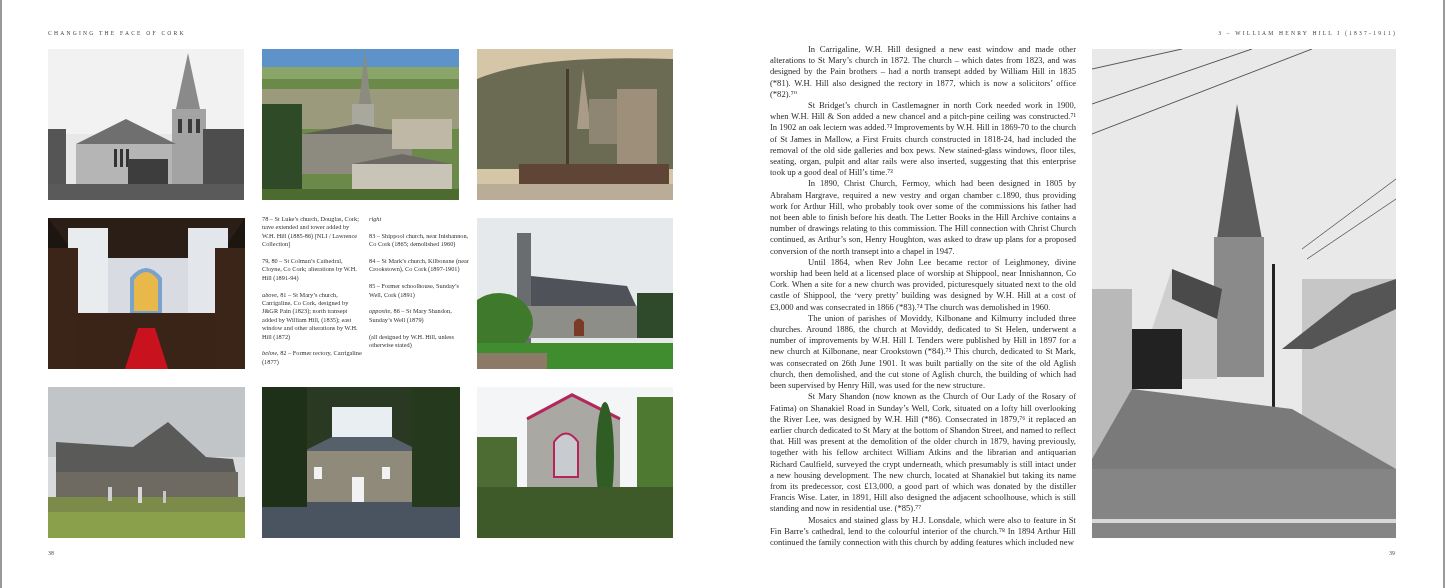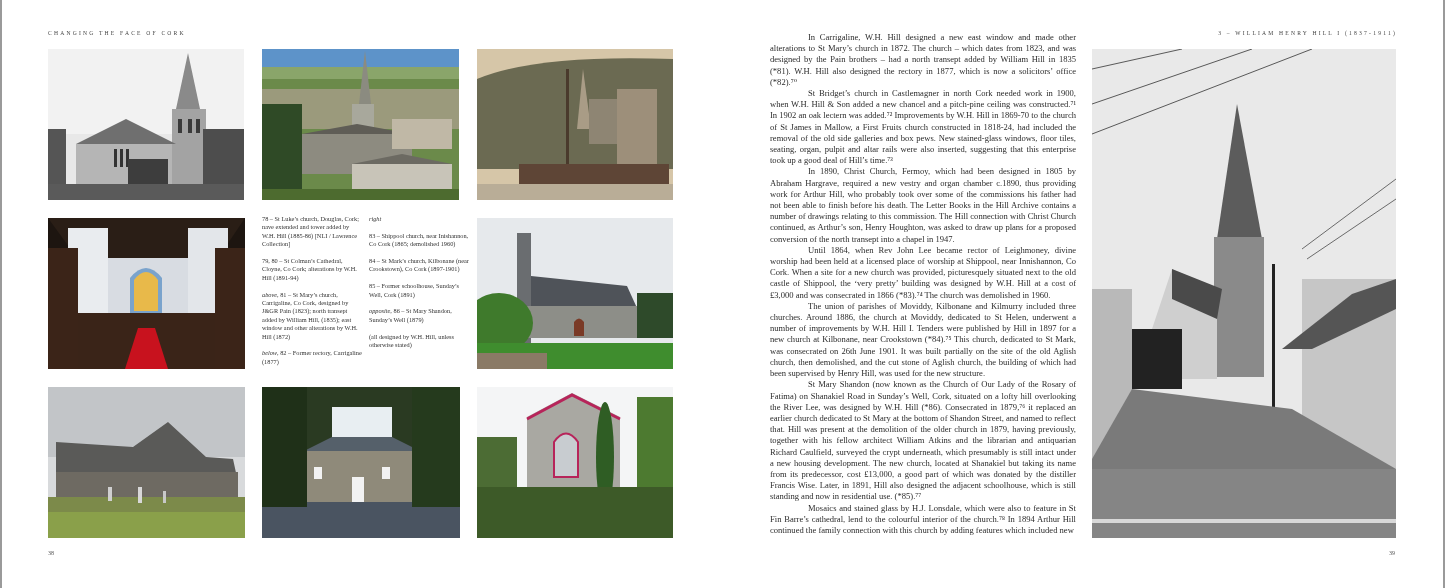--- a/index.html
+++ b/index.html
@@ -16,21 +16,21 @@
 
   .photo { position: absolute; overflow: hidden; }
   .photo svg { width: 100%; height: 100%; display: block; }
 
   .captions { position: absolute; top: 215px; font-size: 6.3px; line-height: 8.4px; color: #333; }
   .captions.c1 { left: 262px; width: 100px; }
   .captions.c2 { left: 369px; width: 100px; }
   .captions p { margin-bottom: 8.4px; }
   .captions i { font-style: italic; }
 
-  .body-text { position: absolute; left: 770px; top: 32px; width: 306px; font-size: 8.55px; line-height: 11.2px; text-align: justify; color: #2b2b2b; }
+  .body-text { position: absolute; left: 770px; top: 44px; width: 306px; font-size: 8.55px; line-height: 11.2px; text-align: justify; color: #2b2b2b; }
   .body-text p { text-indent: 38px; }
 </style>
 </head>
 <body>
 
 <div class="page-edge-left"></div>
 <div class="page-edge-right"></div>
 
 <div class="running-head left">Changing the face of Cork</div>
 <div class="running-head right">3 – William Henry Hill I (1837-1911)</div>

